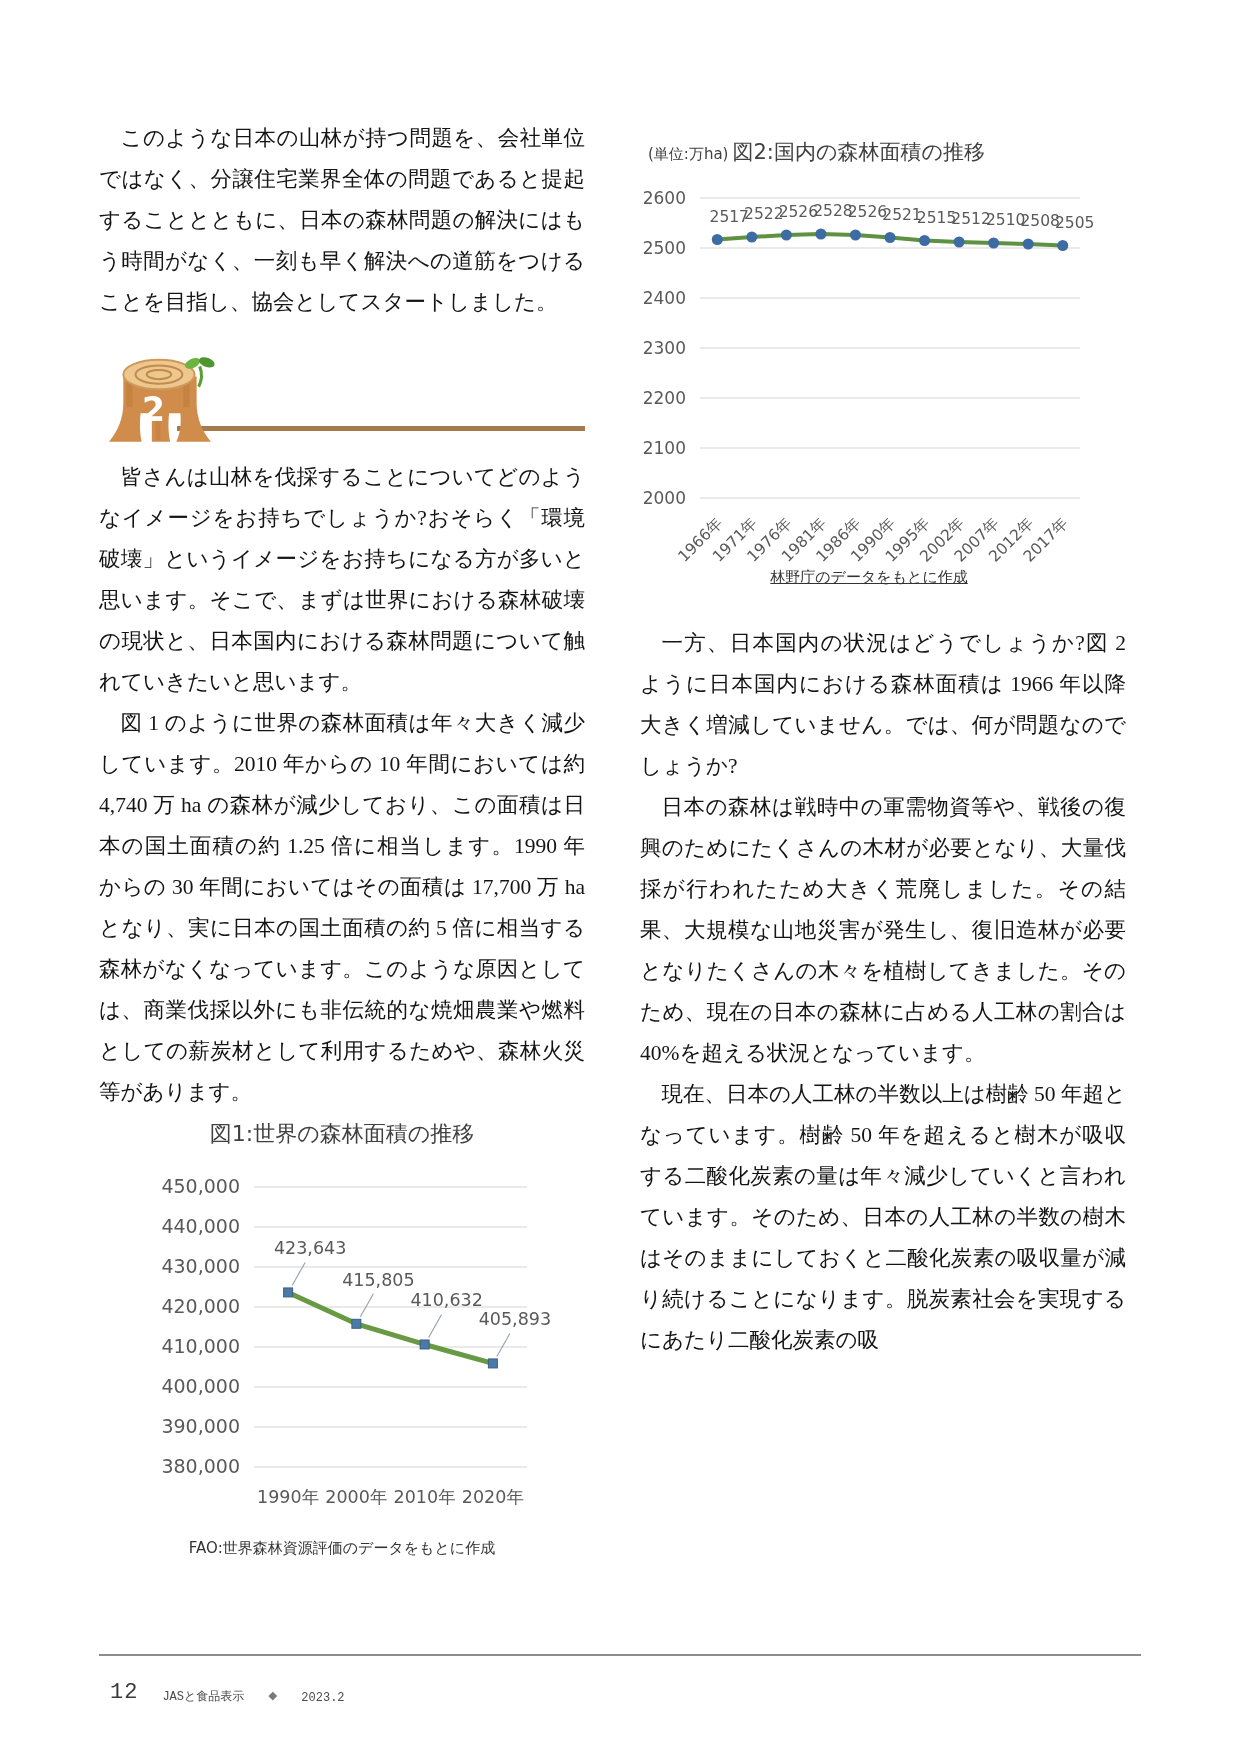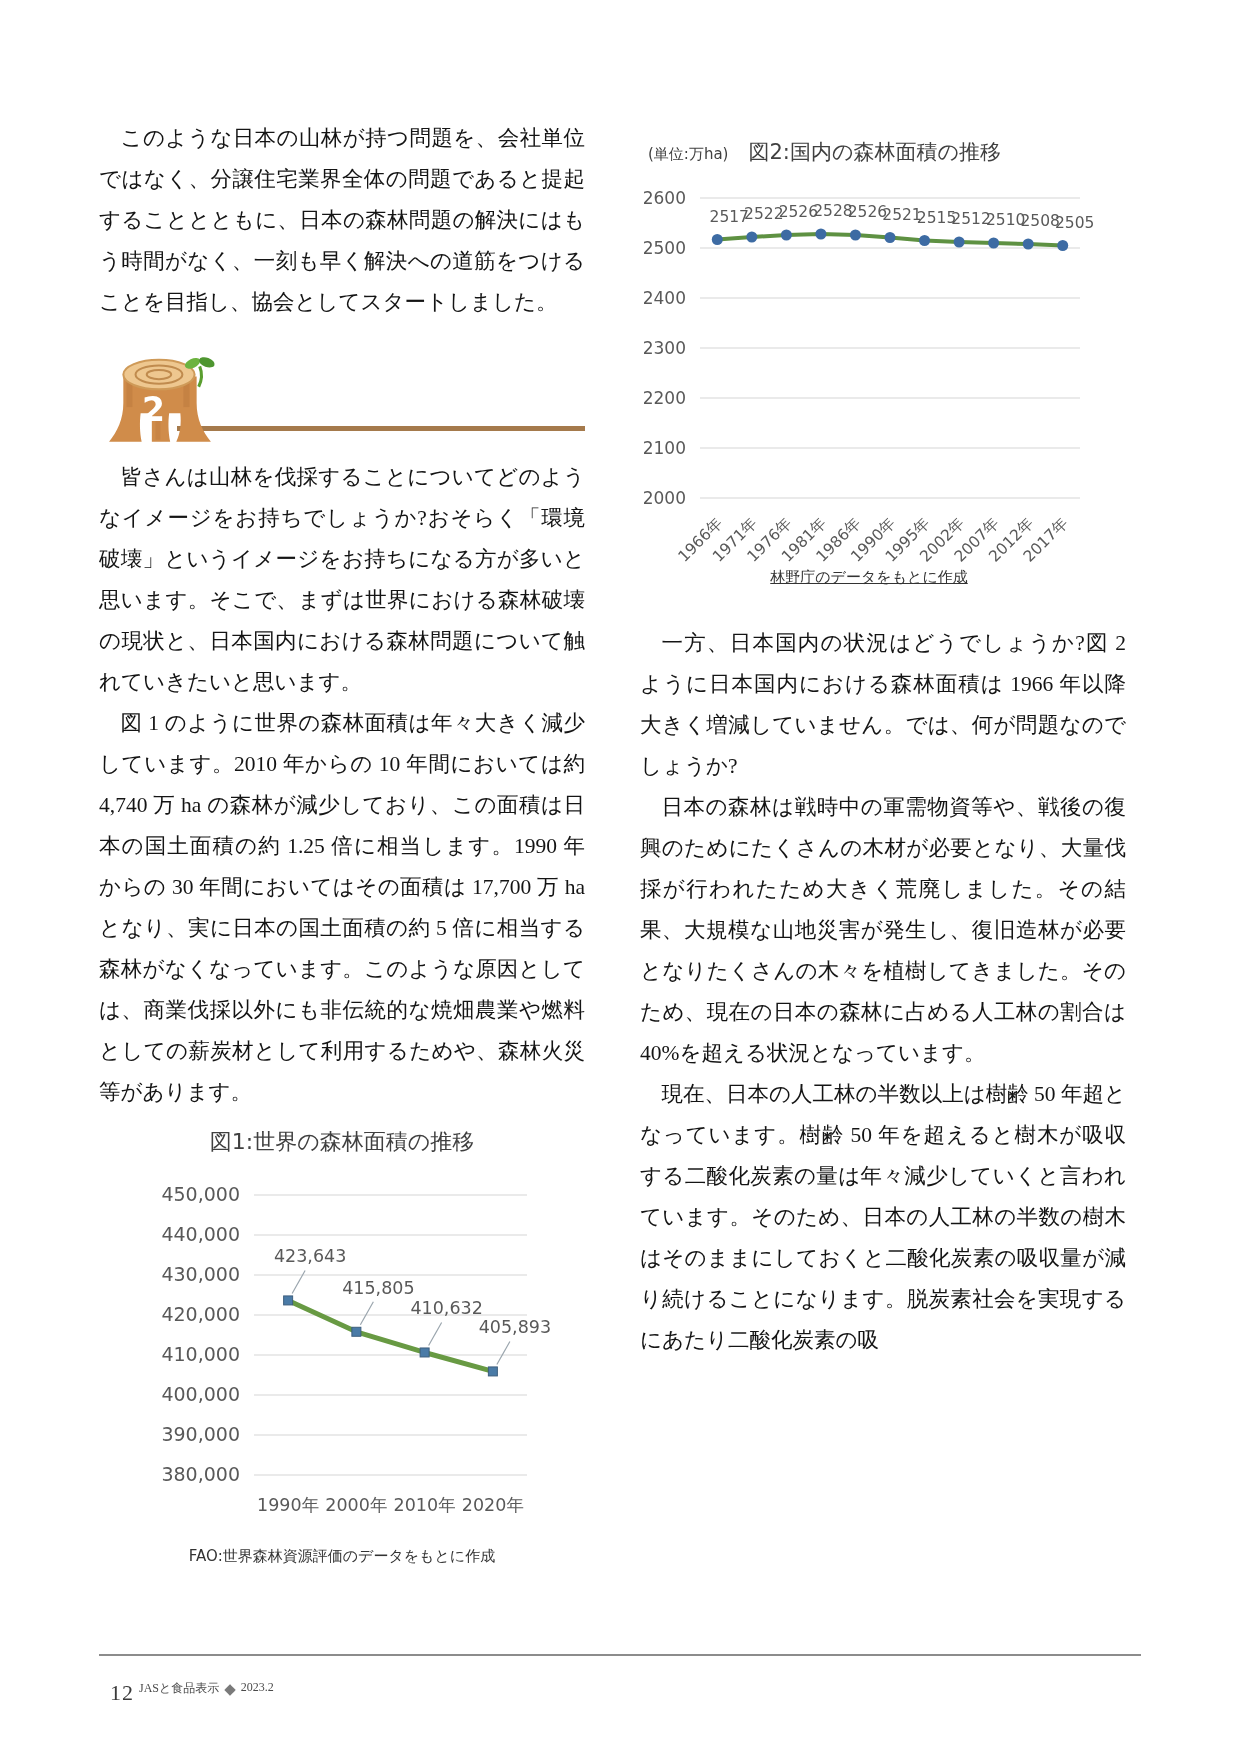--- a/index.html
+++ b/index.html
@@ -38,40 +38,40 @@
   }
 
   
   figure.chart { margin:0; }
   .fig1-block { margin-top:26px; }
   .chart-title {
     text-align:center; font-family:"DejaVu Sans","Liberation Sans",sans-serif;
     color:#404040; font-size:22px;
   }
   .fig2-title-row {
-    display:flex; align-items:flex-end; gap:20px; padding-left:8px; margin-bottom:10px;
+    display:flex; align-items:flex-end; gap:4px; padding-left:8px; margin-bottom:10px;
     font-family:"DejaVu Sans","Liberation Sans",sans-serif; color:#404040;
   }
   .fig2-unit { font-size:15px; padding-bottom:2px; color:#404040; }
   .fig2-title { font-size:21px; }
   .chart-svg { display:block; }
   .chart-source {
     font-family:"DejaVu Sans","Liberation Sans",sans-serif;
     color:#333333; font-size:15px;
   }
   .src-center { text-align:center; margin-top:2px; }
   .src-right  { text-align:center; padding-right:28px; margin-top:0px;text-decoration:underline; }
-  .fig1-title-gap { margin-bottom:10px; margin-top:14px; }
+  .fig1-title-gap { margin-bottom:10px; margin-top:6px; }
 
   
   .footer-rule { position:absolute; left:99px; width:1042px; top:1654px; height:2px; background:#8c8c8c; }
   .footer-text {
     position:absolute; left:110px; top:1680px;
-    font-family:Liberation Serif, serif;
-    display:flex; align-items:flex-start; gap:5px;
+    font-family:Liberation Mono, monospace;
+    display:flex; align-items:flex-end; gap:24px;
   }
   .footer-pagenum { font-size:22px; color:#3a3a3a; letter-spacing:1px; }
   .footer-journal, .footer-issue { font-size:12px; color:#4a4a4a; }
   .footer-diamond { font-size:15px; color:#7a7a7a; }
 </style>
 </head>
 <body>
 
 <div class="page">
 

